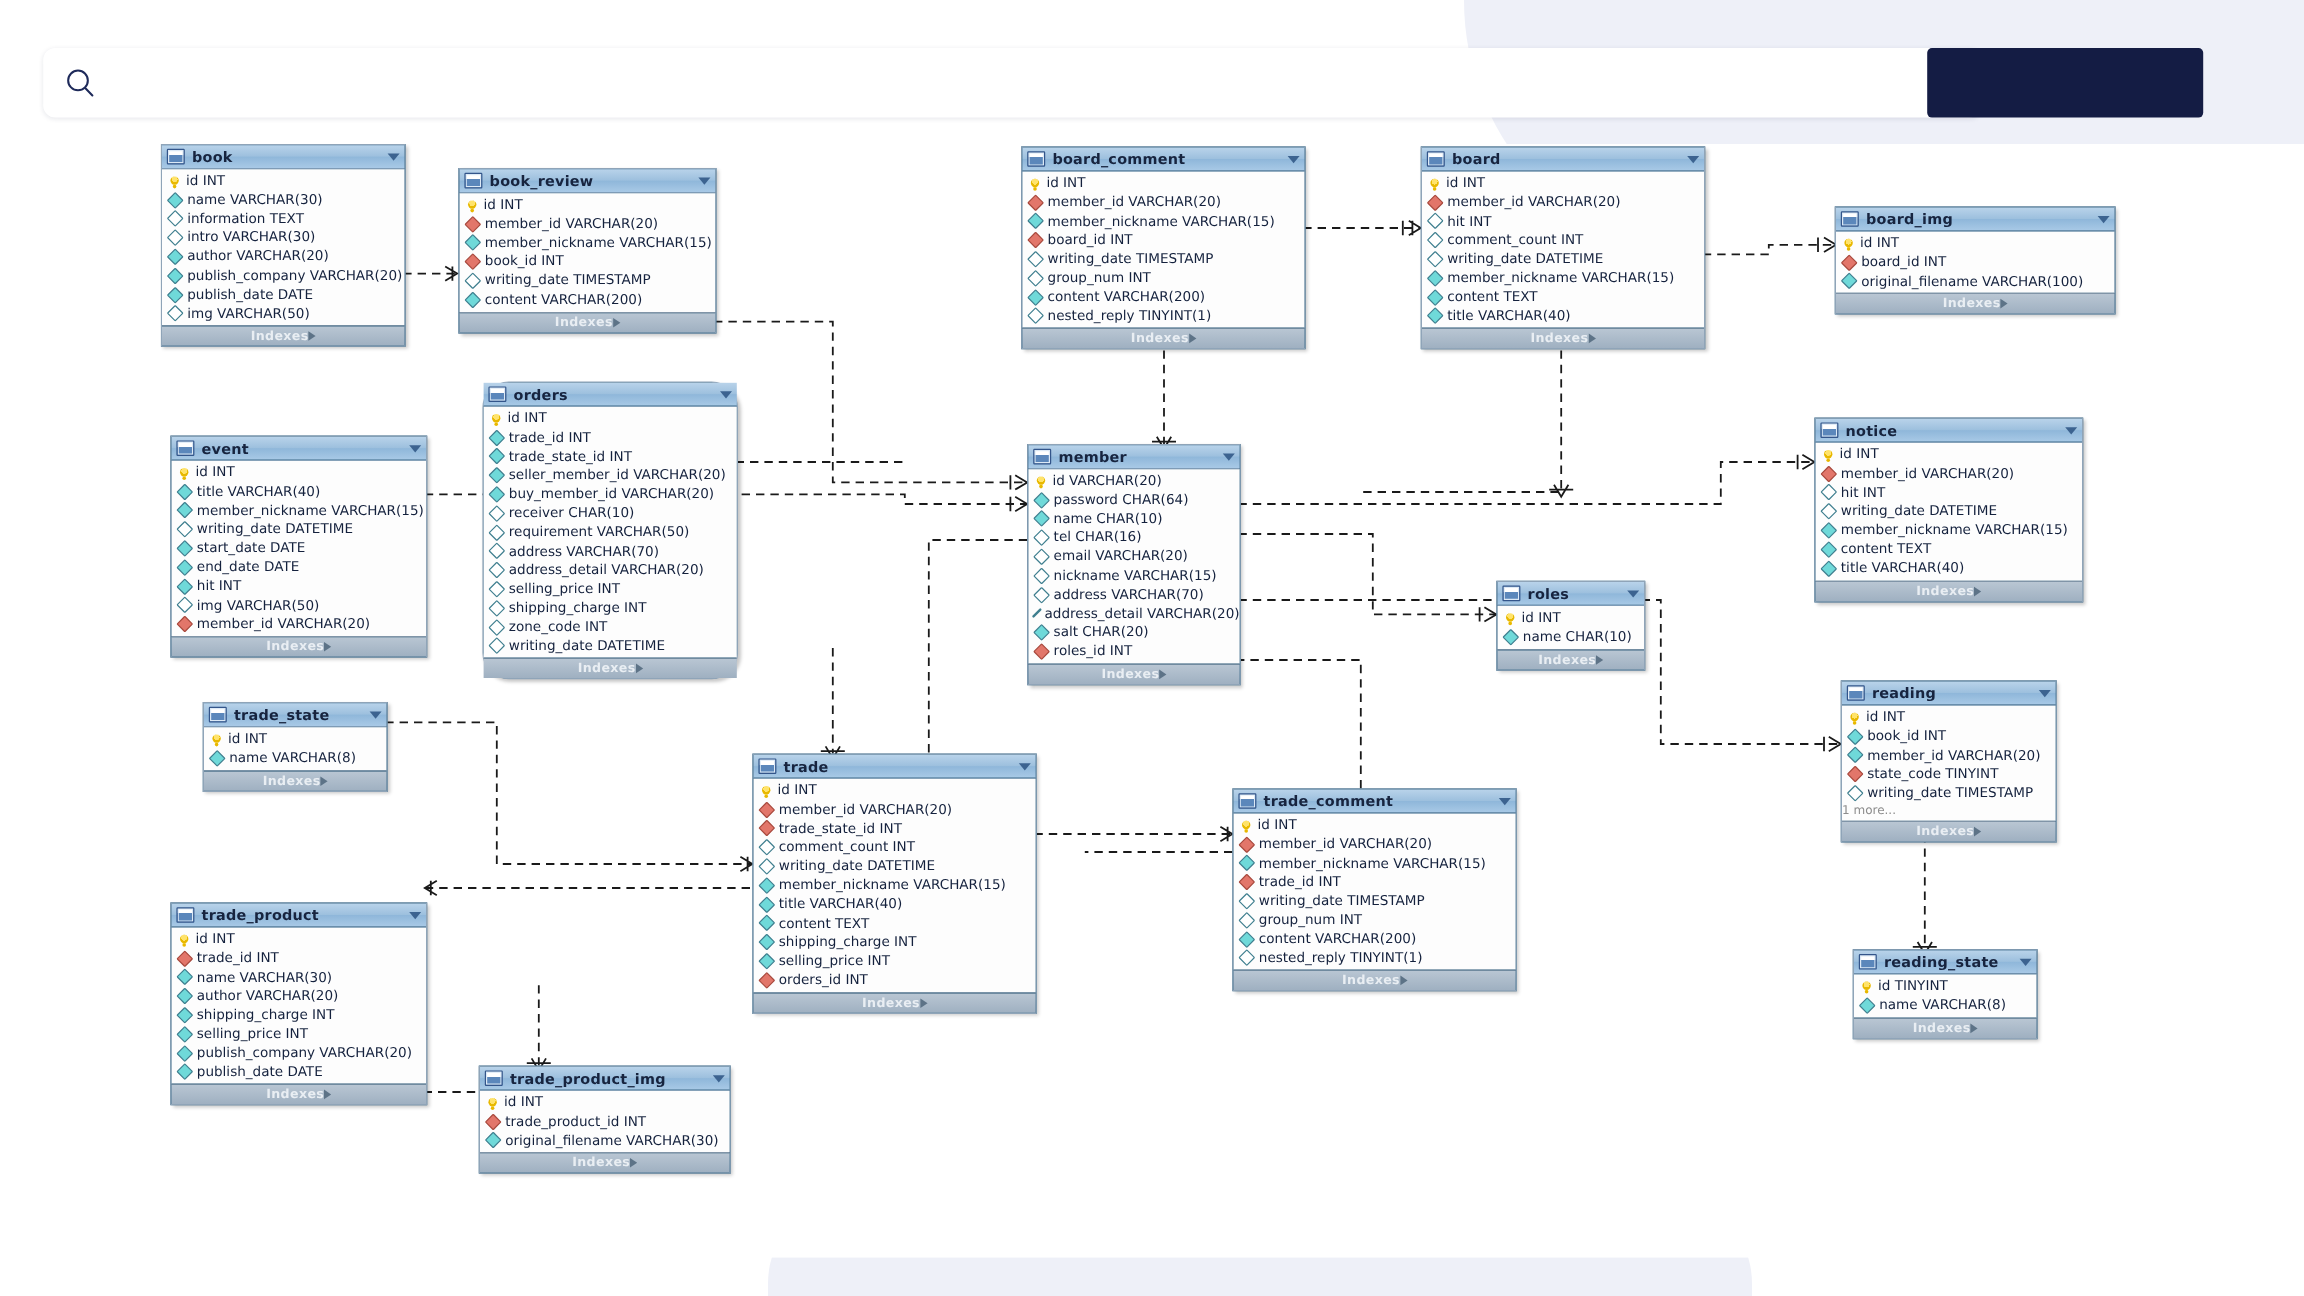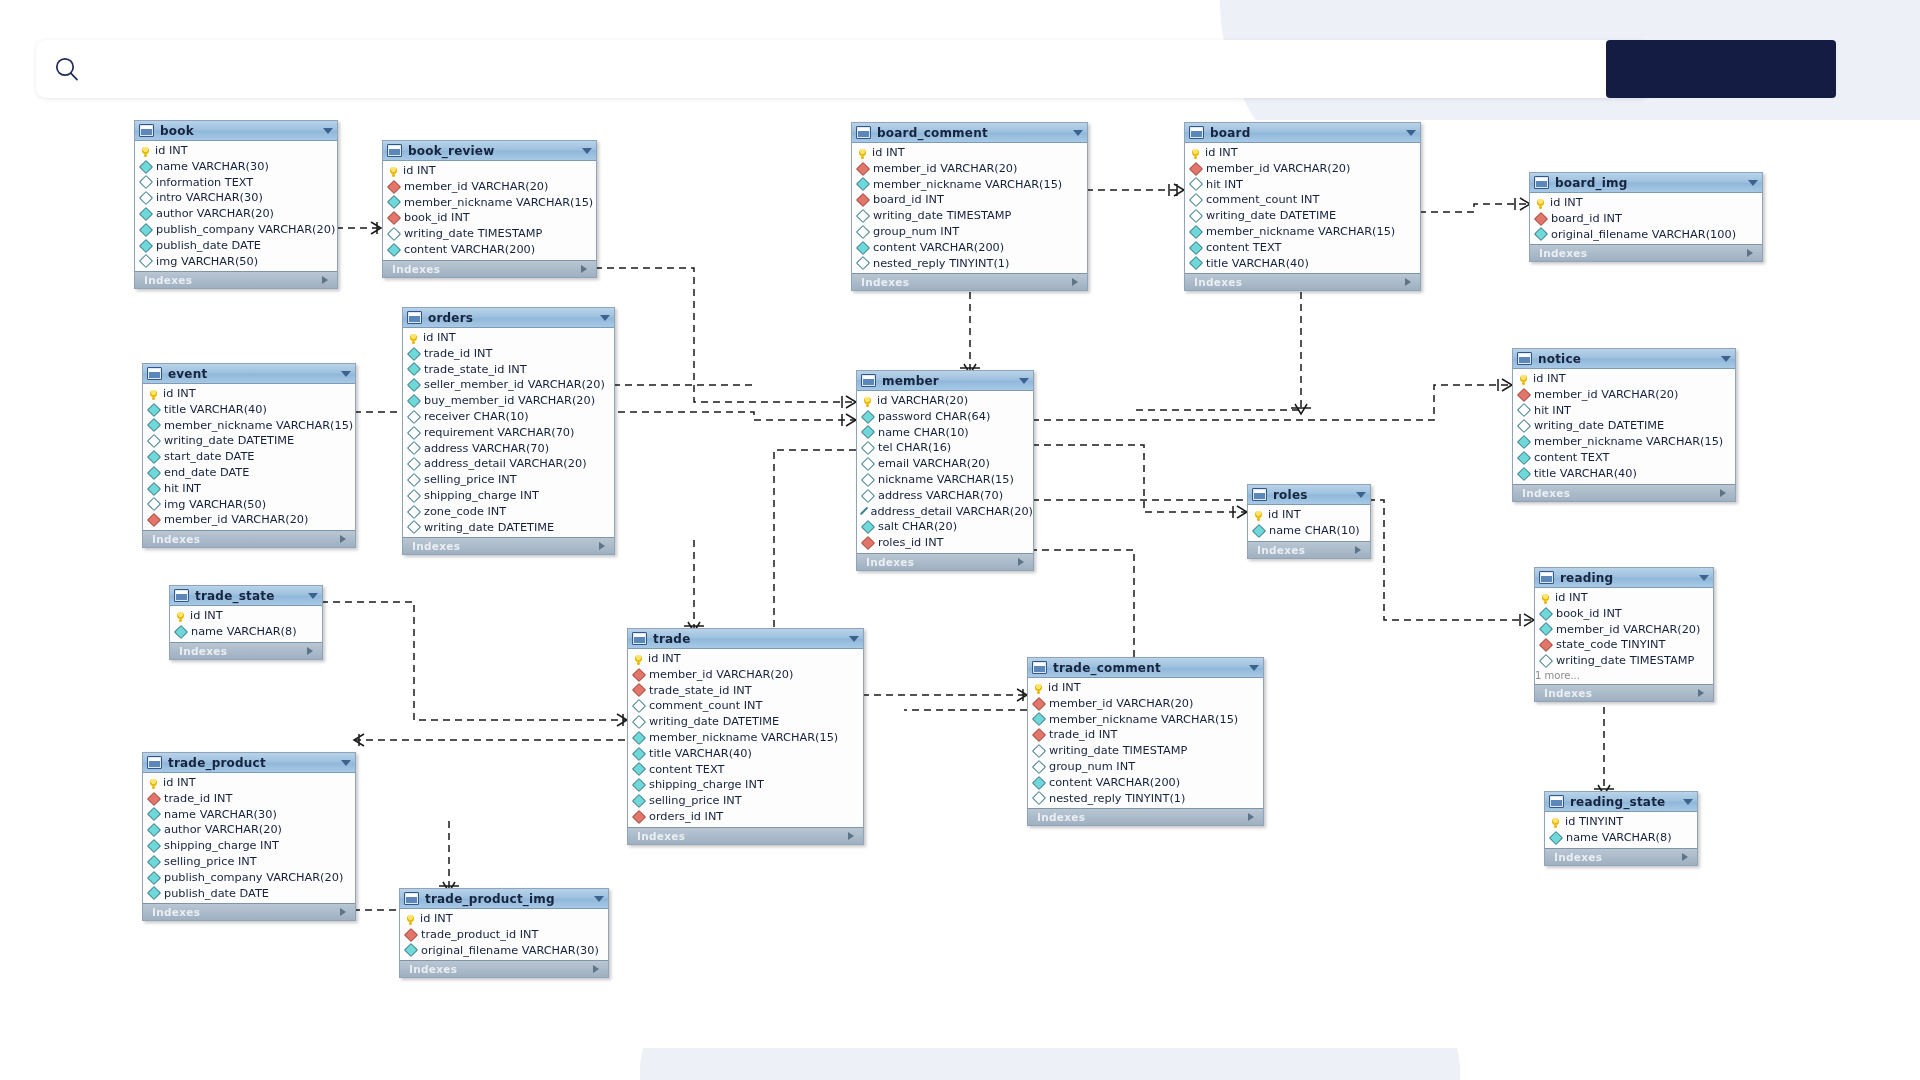--- a/index.html
+++ b/index.html
@@ -75,21 +75,21 @@
     box-shadow:0 5px 0 -2px #e8b800,0 3px 0 -2px #ffd93a;
   }
   .g-d{
     width:8px;height:8px;margin-left:1px;margin-right:5px;
     transform:rotate(45deg);border:1px solid #3f7f8f;border-radius:1px;
   }
   .g-nn{background:#6fd9d9;}            
   .g-null{background:#ffffff;}           
   .g-fk{background:#e2766a;border-color:#a8493d;} 
   .tbl-ft{
-    height:16px;display:flex;align-items:center;justify-content:space-between;
+    height:16px;display:flex;align-items:center;justify-content:center;
     background:linear-gradient(to bottom,#b9c6d3 0%,#9fb0c1 100%);
     border-top:1px solid #8094a7;padding:0 9px;
   }
   .ft-label{font-size:10.5px;font-weight:bold;color:#e9eef3;letter-spacing:.3px;}
   .ft-caret{width:0;height:0;border-top:4.5px solid transparent;border-bottom:4.5px solid transparent;border-left:6px solid #5d7governance;}
   .ft-caret{border-left:6px solid #5d7387;}
 </style>
 </head>
 <body>
 
@@ -414,21 +414,21 @@
         <div class="col">
           <span class="g-d g-fk"></span>
           <span>member_id VARCHAR(20)</span>
         </div>
       </div>
       <div class="tbl-ft">
         <span class="ft-label">Indexes</span>
         <span class="ft-caret"></span>
       </div>
     </div>
-    <div class="tbl" style="left: 268px; top: 187px; width: 211px;">
+    <div class="tbl" style="left: 268px; top: 198px; width: 211px; border-radius: 22px;">
       <div class="tbl-hd">
         <span class="tbl-ico"></span>
         <span class="tbl-name">orders</span>
         <span class="tbl-caret"></span>
       </div>
       <div class="cols">
         <div class="col">
           <span class="g-pk"></span>
           <span>id INT</span>
         </div>
@@ -447,21 +447,21 @@
         <div class="col">
           <span class="g-d g-nn"></span>
           <span>buy_member_id VARCHAR(20)</span>
         </div>
         <div class="col">
           <span class="g-d g-null"></span>
           <span>receiver CHAR(10)</span>
         </div>
         <div class="col">
           <span class="g-d g-null"></span>
-          <span>requirement VARCHAR(70)</span>
+          <span>requirement VARCHAR(50)</span>
         </div>
         <div class="col">
           <span class="g-d g-null"></span>
           <span>address VARCHAR(70)</span>
         </div>
         <div class="col">
           <span class="g-d g-null"></span>
           <span>address_detail VARCHAR(20)</span>
         </div>
         <div class="col">

